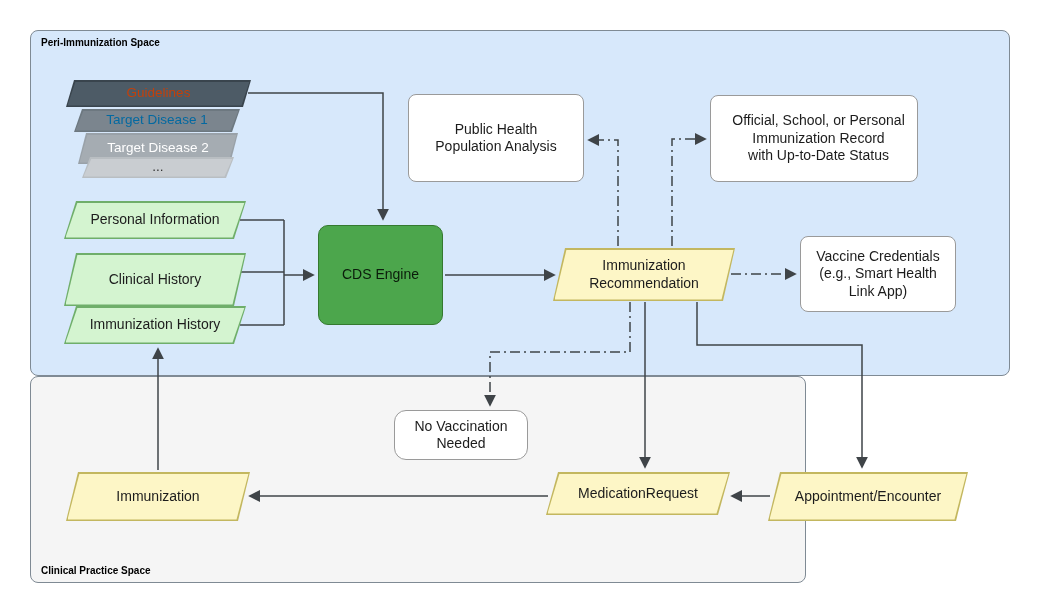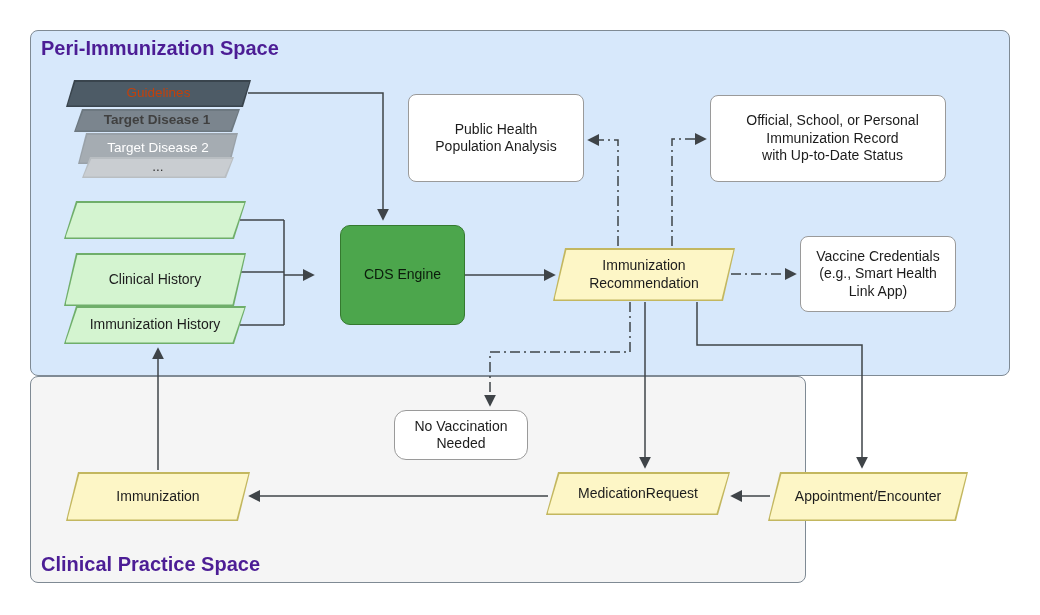--- a/index.html
+++ b/index.html
@@ -2,48 +2,48 @@
 <html style="--region_blue: #d7e8fb; --region_gray: #f5f5f5; --region_border: #7f8a94; --node_green_fill: #d4f4d0; --node_green_border: #6fae6a; --node_yellow_fill: #fdf6c6; --node_yellow_border: #c3b75f; --cds_fill: #4ca64c; --cds_border: #35792f; --stack_dark1: #4d5b66; --stack_dark2: #7b858e; --stack_dark3: #a5acb2; --stack_dark4: #c9cdd1; --white_fill: #ffffff; --white_border: #9a9a9a; --wire: #3f4448;"><head>
 <meta charset="utf-8">
 <style>
   html,body{margin:0;padding:0;background:#ffffff;}
   body{font-family:"Liberation Sans", sans-serif; color:#1c1c1c;}
   #canvas{position:relative;width:1040px;height:615px;background:#ffffff;overflow:hidden;}
 
   .region{position:absolute;border:1px solid var(--region_border);border-radius:8px;box-sizing:border-box;}
   .region.blue{background:var(--region_blue);z-index:0;}
   .region.gray{background:var(--region_gray);z-index:0;}
-  .region-label{position:absolute;font-weight:bold;font-size:20px;color:#4c1d95;}
+  .region-label{position:absolute;font-weight:bold;font-size:10px;color:#000000;}
   .region-label.top{left:10px;top:6px;}
   .region-label.bottom{left:10px;bottom:6px;}
 
   svg.wires{position:absolute;left:0;top:0;z-index:2;pointer-events:none;}
 
   .node{position:absolute;z-index:3;display:flex;align-items:center;justify-content:center;text-align:center;box-sizing:border-box;}
   .label{position:relative;z-index:2;white-space:pre-line;line-height:1.25;padding:0 10px;}
 
   
   .para .shape{position:absolute;inset:0;background:var(--pb);
     clip-path:polygon(var(--sk) 0, 100% 0, calc(100% - var(--sk)) 100%, 0 100%);}
   .para .shape-in{position:absolute;inset:1.5px;background:var(--pf);
     clip-path:polygon(var(--sk) 0, 100% 0, calc(100% - var(--sk)) 100%, 0 100%);}
   .para{--sk:12px;font-size:14px;}
   .para.small{--sk:8px;font-size:13.5px;}
 
   .green{--pb:var(--node_green_border);--pf:var(--node_green_fill);}
   .yellow{--pb:var(--node_yellow_border);--pf:var(--node_yellow_fill);}
   .dark1{--pb:#39444d;--pf:var(--stack_dark1);color:#c2410c;}
-  .dark2{--pb:#6d7880;--pf:var(--stack_dark2);color:#404040;font-weight:bold;}
+  .dark2{--pb:#6d7880;--pf:var(--stack_dark2);color:#0369a1;}
   .dark3{--pb:#99a1a8;--pf:var(--stack_dark3);color:#ffffff;}
   .dark4{--pb:#b9bec2;--pf:var(--stack_dark4);color:#333333;}
 
   
   .box{background:var(--white_fill);border:1px solid var(--white_border);border-radius:8px;font-size:14px;}
   .box.sharp{border-radius:12px;}
-  .cds{background:var(--cds_fill);border:1px solid var(--cds_border);border-radius:10px;font-size:14px;color:#0b1c0b;margin-left:22px;}
+  .cds{background:var(--cds_fill);border:1px solid var(--cds_border);border-radius:10px;font-size:14px;color:#0b1c0b;}
 </style>
 </head>
 <body>
 
 <div id="canvas">
 
   <div class="region blue" style="left:30px;top:30px;width:980px;height:346px;">
     <div class="region-label top">Peri-Immunization Space</div>
   </div>
   <div class="region gray" style="left:30px;top:376px;width:776px;height:207px;">
@@ -101,41 +101,42 @@
   </div>
   <div class="node para small dark4" style="left:82px;top:157px;width:152px;height:21px;">
     <span class="shape"></span>
       <span class="shape-in"></span>
     <span class="label">...</span>
   </div>
 
   <div class="node para green" style="left:64px;top:201px;width:182px;height:38px;">
     <span class="shape"></span>
       <span class="shape-in"></span>
+    <span class="label">Personal Information</span>
   </div>
   <div class="node para green" style="left:64px;top:253px;width:182px;height:53px;">
     <span class="shape"></span>
       <span class="shape-in"></span>
     <span class="label">Clinical History</span>
   </div>
   <div class="node para green" style="left:64px;top:306px;width:182px;height:38px;">
     <span class="shape"></span>
       <span class="shape-in"></span>
     <span class="label">Immunization History</span>
   </div>
 
   <div class="node cds" style="left:318px;top:225px;width:125px;height:100px;">
     <span class="label">CDS Engine</span>
   </div>
 
   <div class="node box" style="left:408px;top:94px;width:176px;height:88px;">
     <span class="label">Public Health
 Population Analysis</span>
   </div>
-  <div class="node box" style="left:710px;top:95px;width:236px;height:87px;padding-left:9px;">
+  <div class="node box" style="left:710px;top:95px;width:208px;height:87px;padding-left:9px;">
     <span class="label">Official, School, or Personal
 Immunization Record
 with Up-to-Date Status</span>
   </div>
   <div class="node box" style="left:800px;top:236px;width:156px;height:76px;">
     <span class="label">Vaccine Credentials
 (e.g., Smart Health
 Link App)</span>
   </div>
   <div class="node box sharp" style="left:394px;top:410px;width:134px;height:50px;">

